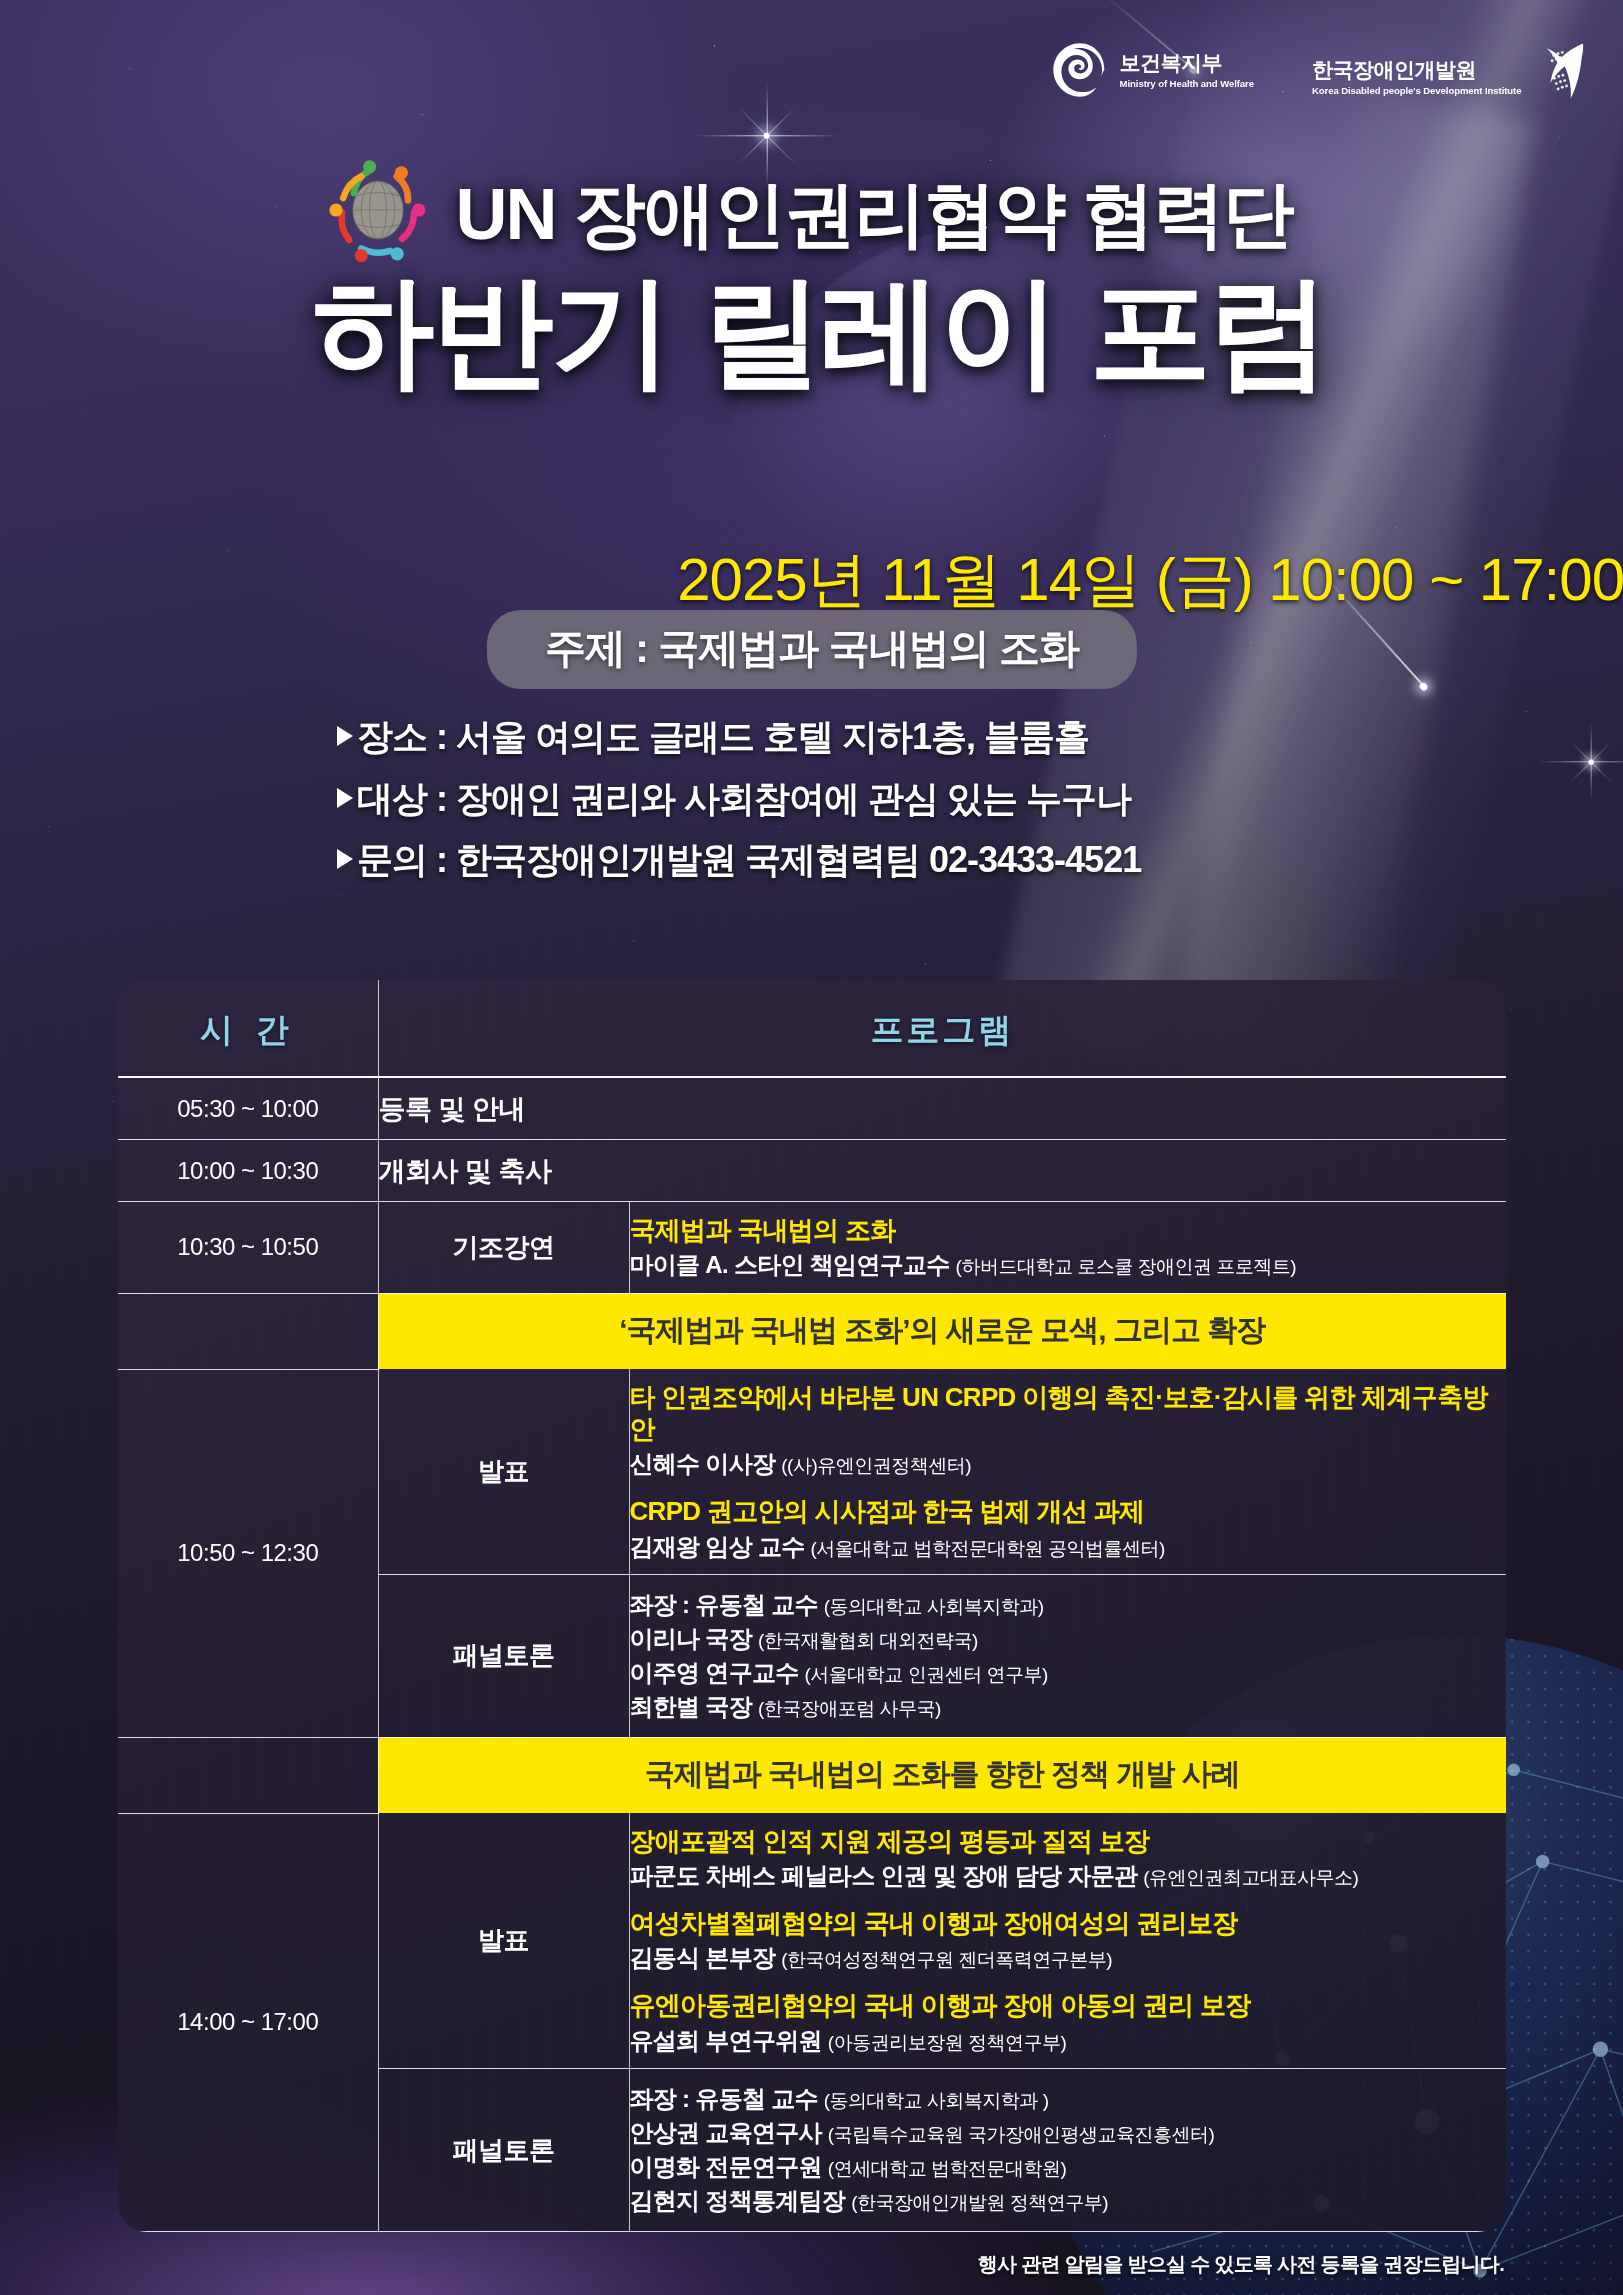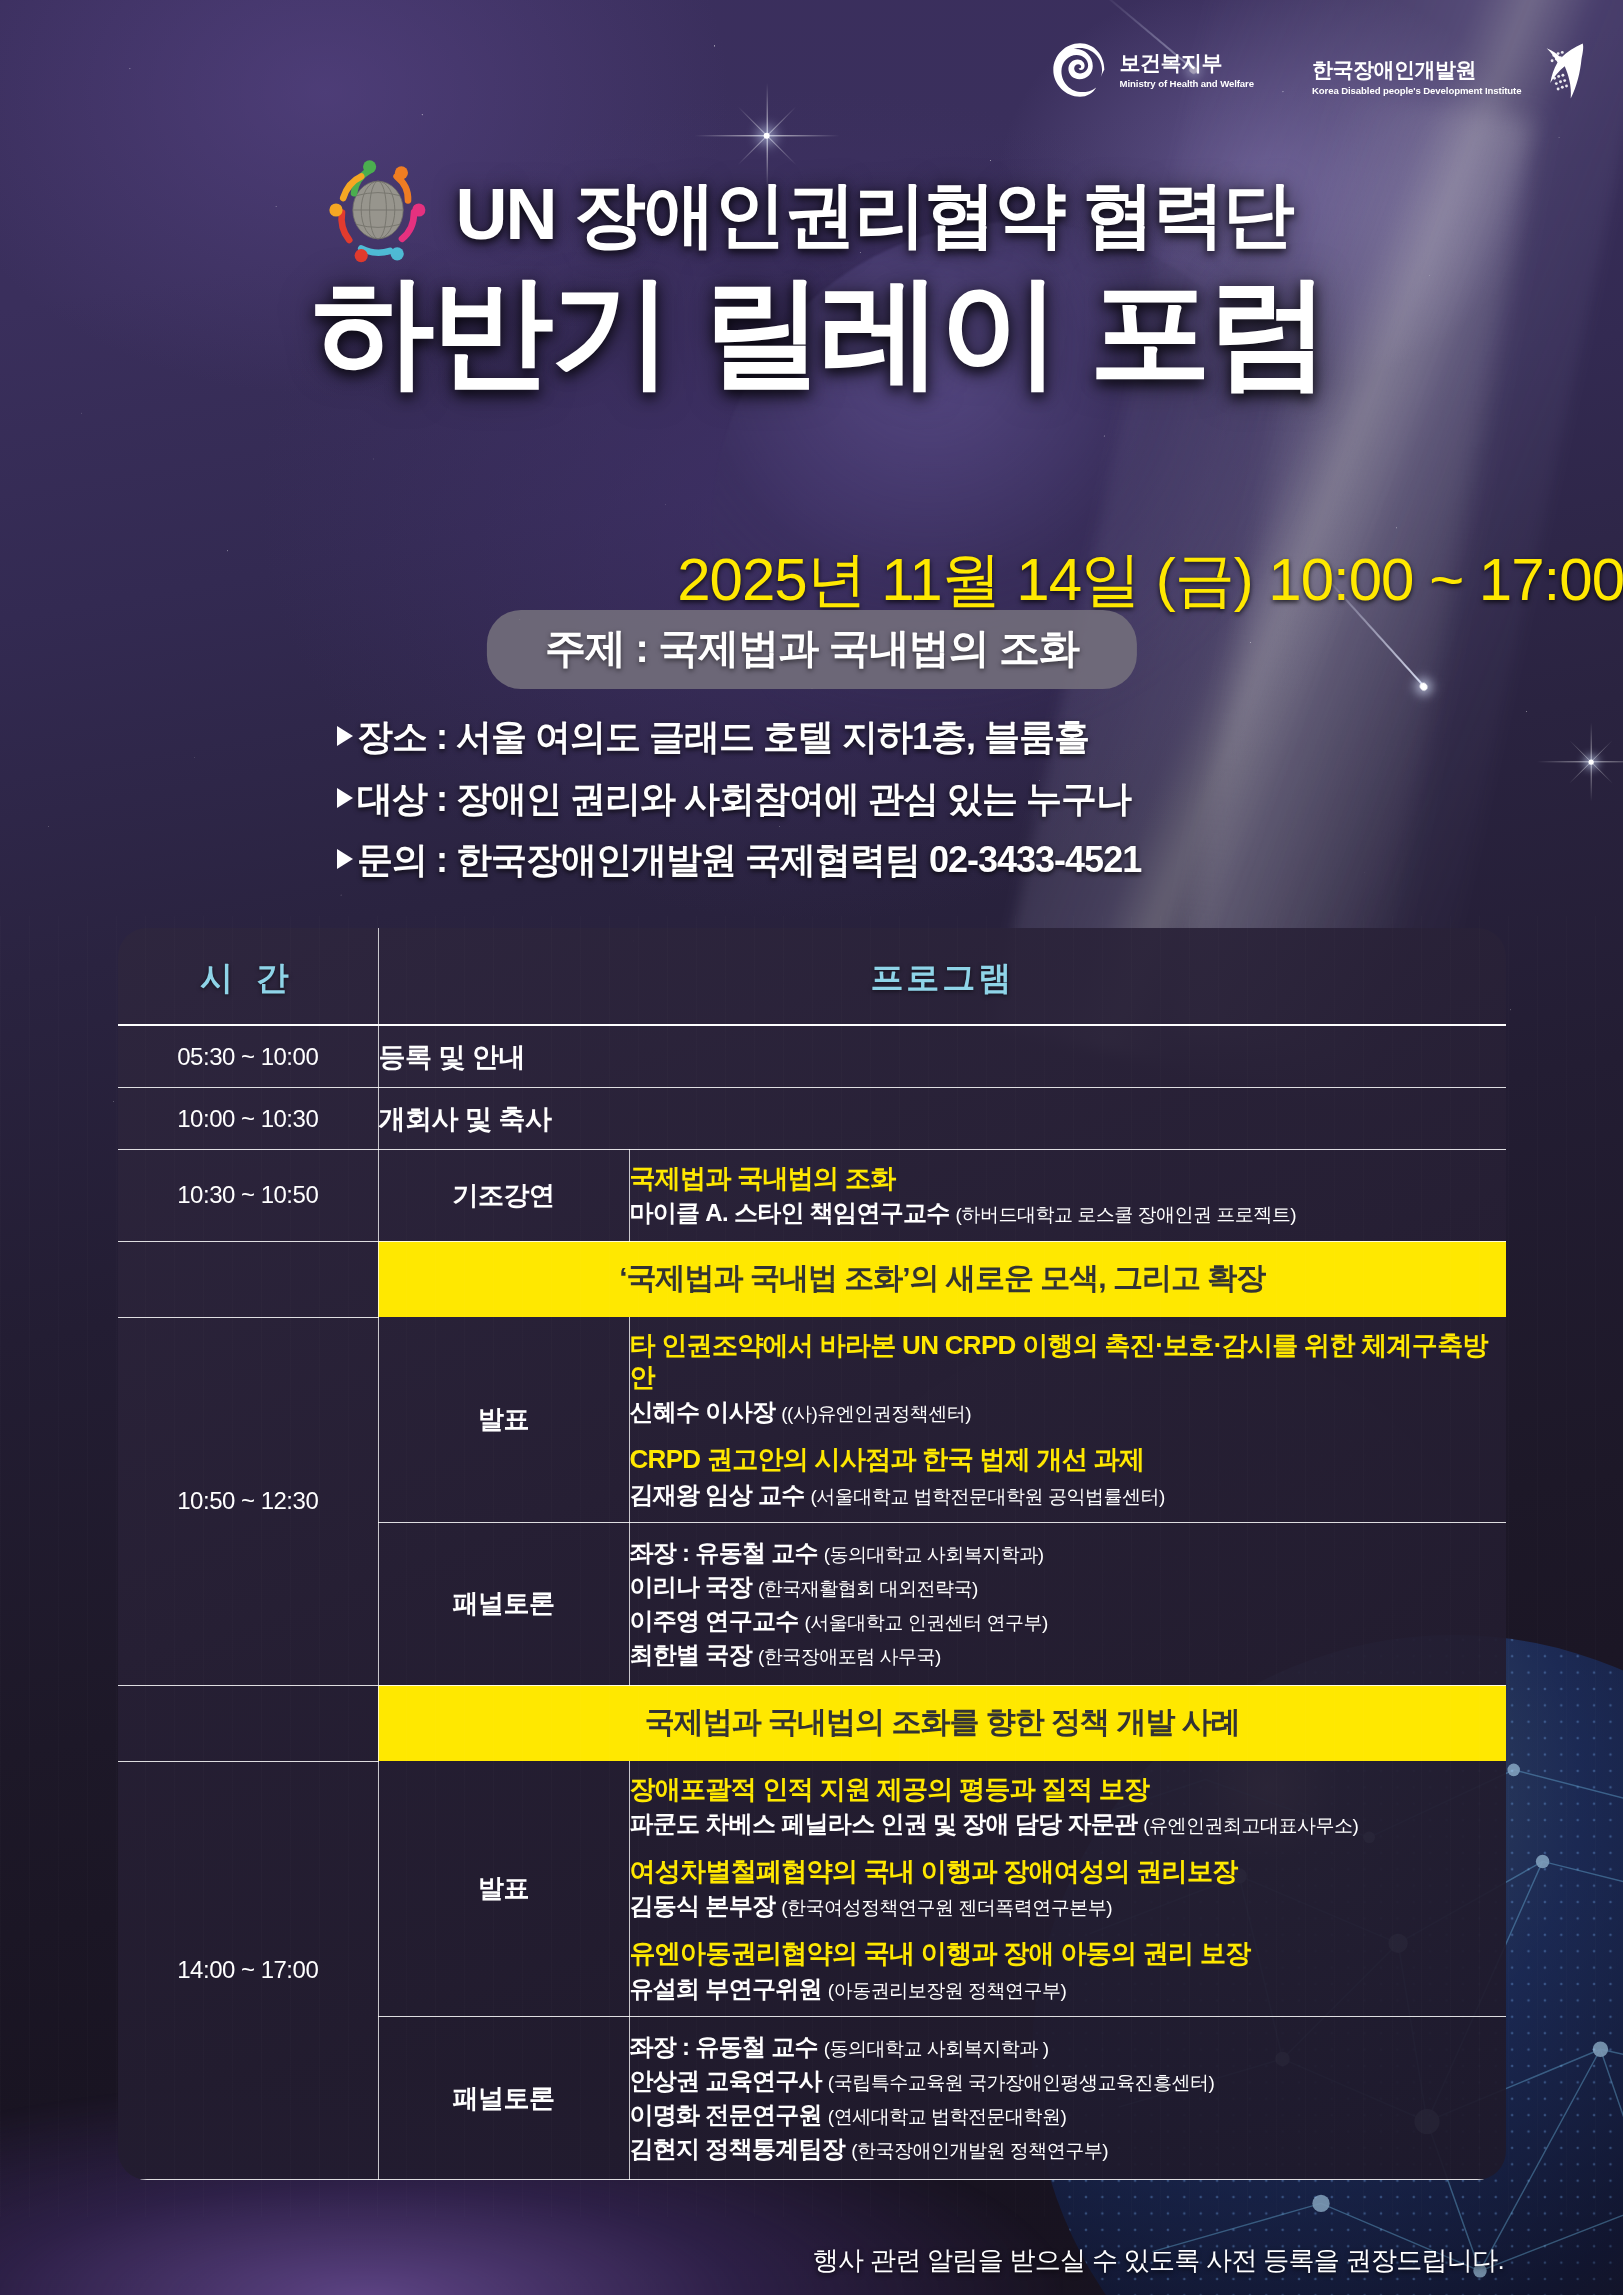--- a/index.html
+++ b/index.html
@@ -206,21 +206,21 @@
   .tri {
     width:0; height:0; flex:0 0 auto;
     border-left: 16.4px solid #fff;
     border-top: 10.6px solid transparent;
     border-bottom: 10.6px solid transparent;
     position:relative; top:-2.9px;
   }
 
   
   .panel {
-    position:absolute; left: 118px; top: 928px; width: 1388px;
+    position:absolute; left: 118px; top: 980px; width: 1388px;
     background: linear-gradient(160deg, rgba(46,38,62,.93) 0%, rgba(38,31,52,.93) 45%, rgba(30,25,42,.93) 100%);
     border-radius: 29px;
     padding: 0;
     overflow:hidden;
   }
   table.sched { width:100%; border-collapse: collapse; table-layout: fixed; }
   table.sched col.c-time { width: 260px; }
   table.sched col.c-kind { width: 251px; }
 
   table.sched th {
@@ -274,21 +274,21 @@
     padding: 16.4px 0 18.3px;
     border-bottom: none;
     border-right: none;
   }
   tr.section-row td.blank { background:transparent; border-right: 1.4px solid rgba(255,255,255,.75); border-bottom:1.4px solid rgba(255,255,255,.85); }
   tr.last td { border-bottom: 1.9px solid rgba(255,255,255,.85); }
 
   
   .footer-note {
     position:absolute; right: 120px; bottom: 17.3px;
-    color:#fff; font-size:26px; font-weight:400; letter-spacing:-0.7px;
+    color:#fff; font-size:20px; font-weight:700; letter-spacing:-0.7px;
     text-shadow: 0 1.9px 5.8px rgba(0,0,0,.8);
     white-space:nowrap;
   }
 </style>
 </head>
 <body>
 
 <div class="poster">
 
   <div class="stars"></div>

